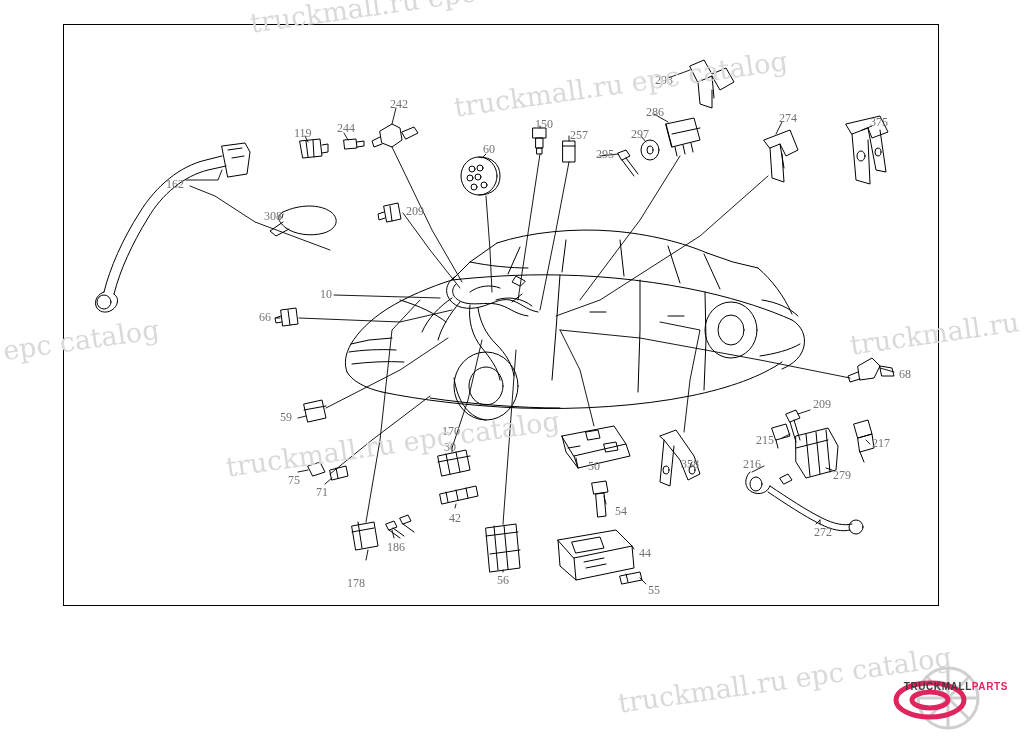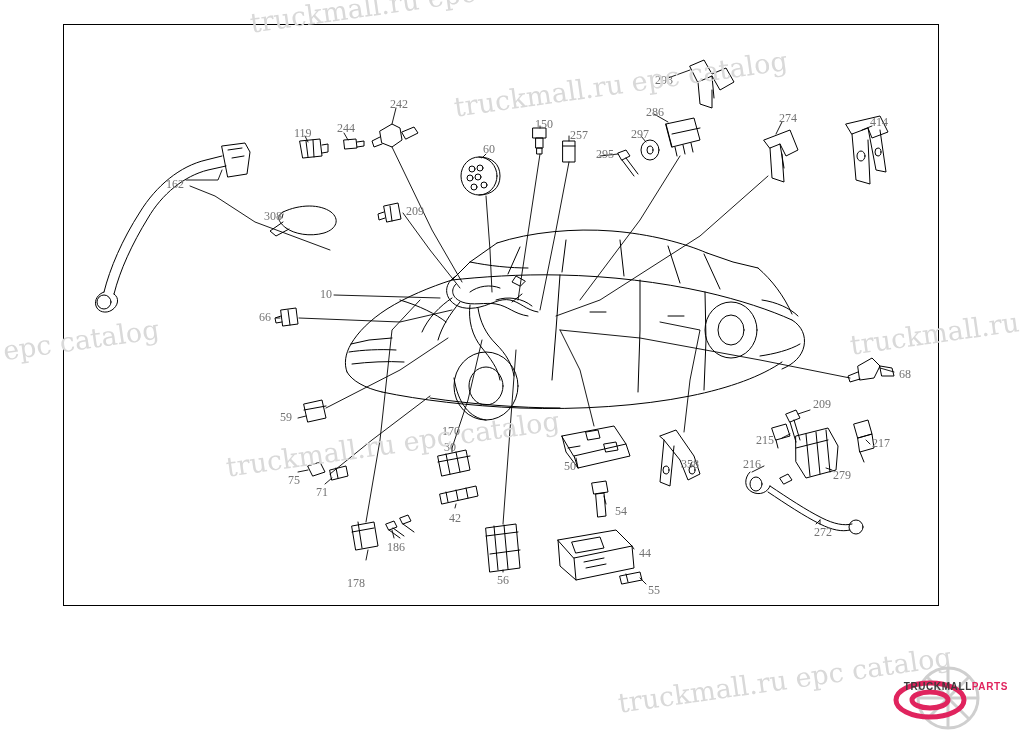--- a/index.html
+++ b/index.html
@@ -497,41 +497,41 @@
   <div class="lbl" style="left:294px;top:127px;">119</div>
   <div class="lbl" style="left:337px;top:122px;">244</div>
   <div class="lbl" style="left:390px;top:98px;">242</div>
   <div class="lbl" style="left:535px;top:118px;">150</div>
   <div class="lbl" style="left:570px;top:129px;">257</div>
   <div class="lbl" style="left:596px;top:148px;">295</div>
   <div class="lbl" style="left:631px;top:128px;">297</div>
   <div class="lbl" style="left:646px;top:106px;">286</div>
   <div class="lbl" style="left:655px;top:74px;">293</div>
   <div class="lbl" style="left:779px;top:112px;">274</div>
-  <div class="lbl" style="left:870px;top:116px;">414</div>
+  <div class="lbl" style="left:870px;top:116px;">375</div>
   <div class="lbl" style="left:483px;top:143px;">60</div>
   <div class="lbl" style="left:264px;top:210px;">308</div>
   <div class="lbl" style="left:406px;top:205px;">209</div>
   <div class="lbl" style="left:320px;top:288px;">10</div>
   <div class="lbl" style="left:259px;top:311px;">66</div>
   <div class="lbl" style="left:899px;top:368px;">68</div>
   <div class="lbl" style="left:813px;top:398px;">209</div>
   <div class="lbl" style="left:756px;top:434px;">215</div>
   <div class="lbl" style="left:872px;top:437px;">217</div>
   <div class="lbl" style="left:743px;top:458px;">216</div>
   <div class="lbl" style="left:833px;top:469px;">279</div>
   <div class="lbl" style="left:280px;top:411px;">59</div>
   <div class="lbl" style="left:288px;top:474px;">75</div>
   <div class="lbl" style="left:316px;top:486px;">71</div>
   <div class="lbl" style="left:442px;top:425px;">170</div>
   <div class="lbl" style="left:444px;top:441px;">30</div>
   <div class="lbl" style="left:449px;top:512px;">42</div>
   <div class="lbl" style="left:387px;top:541px;">186</div>
   <div class="lbl" style="left:347px;top:564px;margin-top:13px;">178</div>
-  <div class="lbl" style="left:564px;top:460px;">50</div>
+  <div class="lbl" style="left:588px;top:460px;">50</div>
   <div class="lbl" style="left:681px;top:458px;">358</div>
   <div class="lbl" style="left:615px;top:505px;">54</div>
   <div class="lbl" style="left:497px;top:574px;">56</div>
   <div class="lbl" style="left:639px;top:547px;">44</div>
   <div class="lbl" style="left:648px;top:584px;">55</div>
   <div class="lbl" style="left:814px;top:526px;">272</div>
 
   <div class="logo-text"><span>TRUCKMALL</span><span class="accent">PARTS</span></div>
   <svg class="logo" viewBox="0 0 190 78">
     <g fill="none" stroke="#cfcfcf" stroke-width="3">

